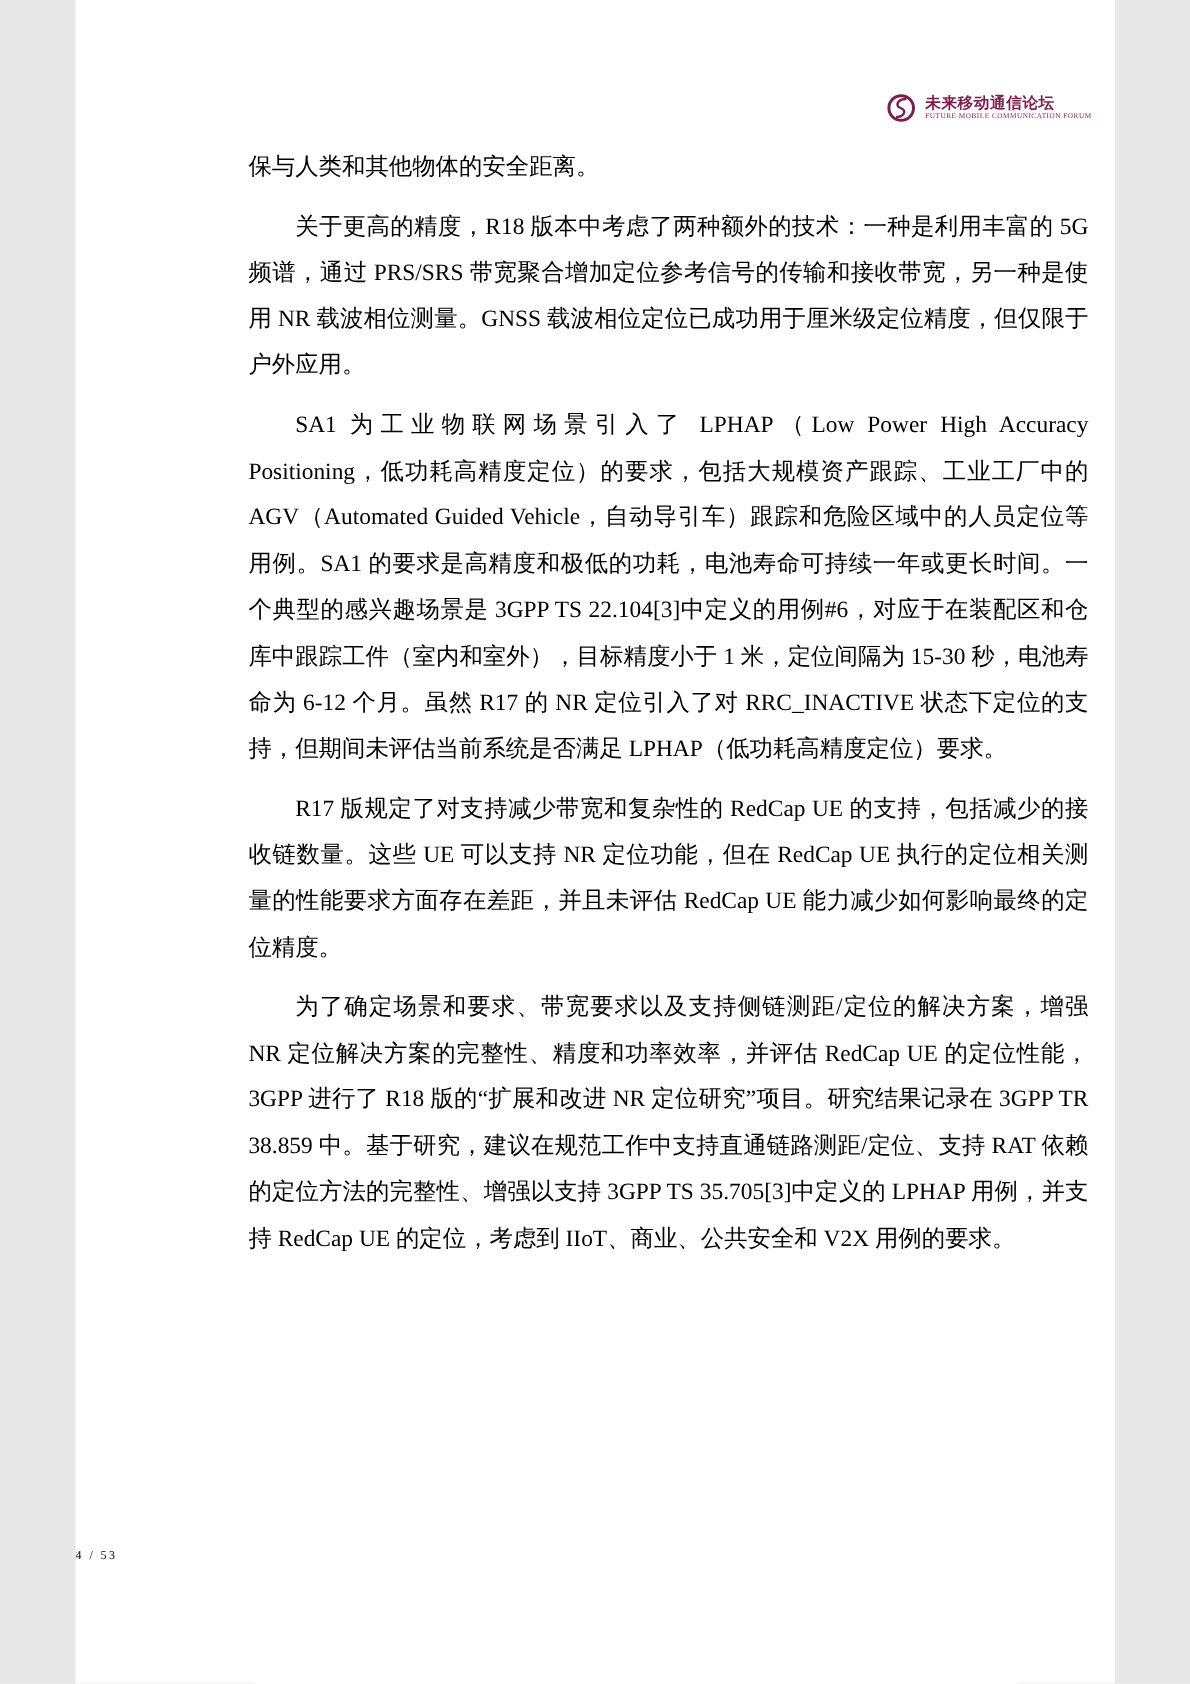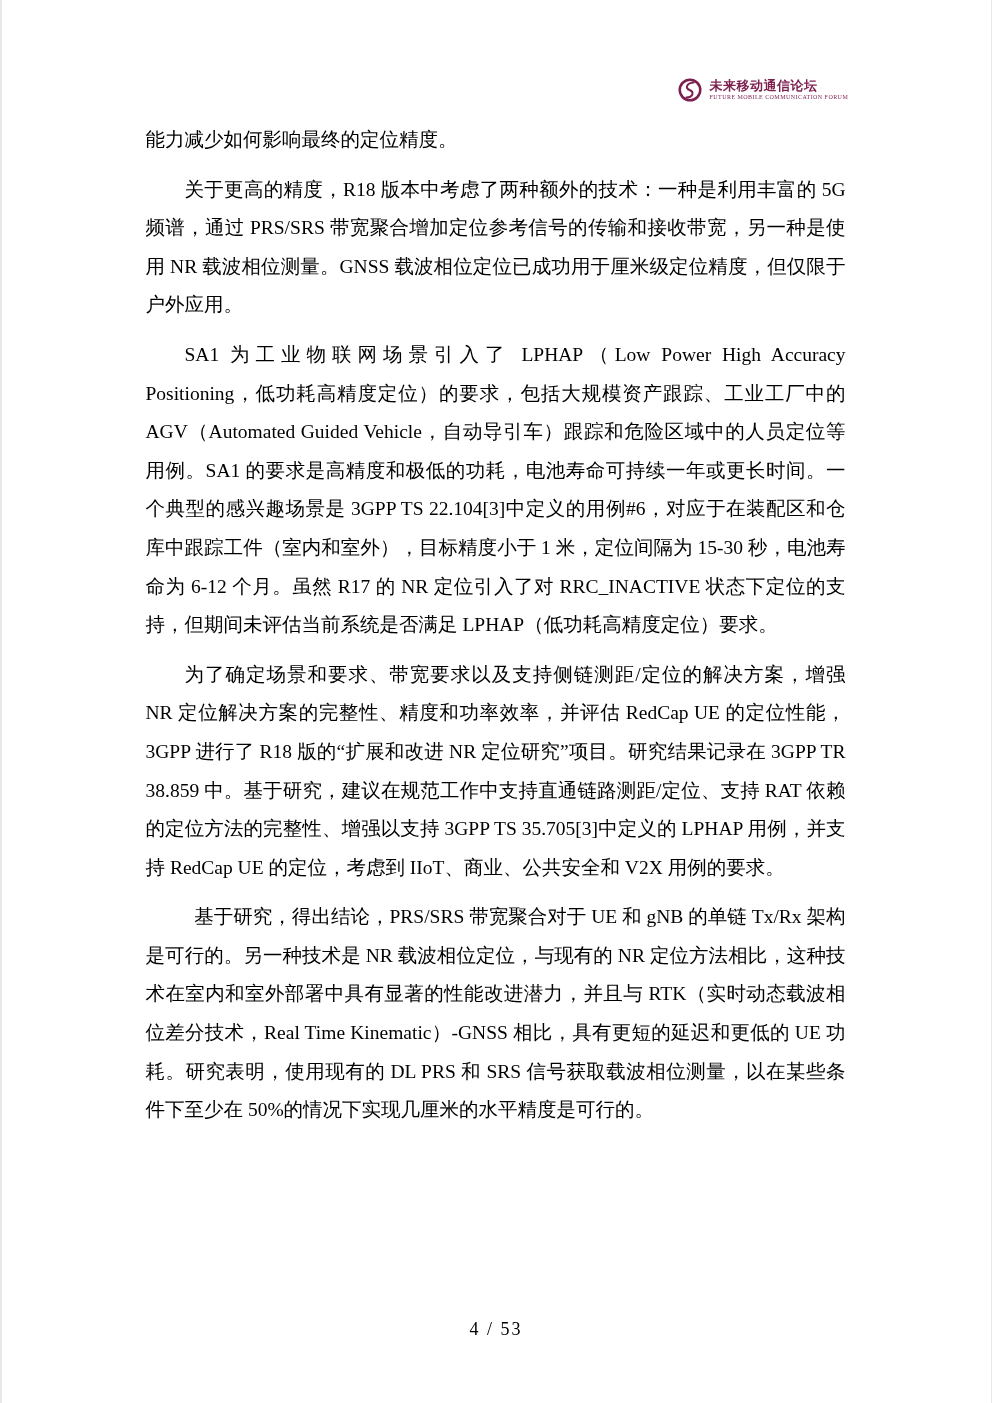--- a/index.html
+++ b/index.html
@@ -2,21 +2,21 @@
 <html><head>
 <meta charset="utf-8">
 <style>
   html, body {
     margin: 0;
     padding: 0;
     background: #e8e8e8;
   }
   .page {
     position: relative;
-    width: 989px;
+    width: 866px;
     height: 1403px;
     margin: 0 auto;
     background: #ffffff;
     font-family: "Liberation Serif", "DejaVu Serif", serif;
     color: #000000;
     overflow: hidden;
   }
 
   
   .logo {
@@ -70,48 +70,46 @@
   }
   .para.indent { text-indent: 2em; font-family: Liberation Serif, serif; }
   .para.deep   { text-indent: 2.5em; }
 
   
   .page-footer {
     position: absolute;
     left: 0;
     right: 0;
     top: 1291px;
-    text-align: center;
-    font-size: 18px;
+    font-size: 10px;
     letter-spacing: 2px;
     color: #000000;
-    margin-top: 28px;
   }
 </style>
 </head>
 <body>
 
 <div class="page">
 
   <div class="logo">
     <svg class="logo-mark" viewBox="0 0 48 48" xmlns="http://www.w3.org/2000/svg" aria-hidden="true">
       <circle cx="24" cy="24" r="20.5" fill="none" stroke="#7b1f4e" stroke-width="5"></circle>
       <path d="M31 9 C 18 10, 13 20, 23 24 C 33 28, 30 38, 17 39" fill="none" stroke="#7b1f4e" stroke-width="4" stroke-linecap="round"></path>
     </svg>
     <div class="logo-text">
       <span class="logo-cn">未来移动通信论坛</span>
       <span class="logo-en">FUTURE MOBILE COMMUNICATION FORUM</span>
     </div>
   </div>
 
   <div class="doc-body">
-      <p class="para">能力减少如何影响最终的定位精度。</p>
+      <p class="para">保与人类和其他物体的安全距离。</p>
       <p class="para indent">关于更高的精度，R18 版本中考虑了两种额外的技术：一种是利用丰富的 5G 频谱，通过 PRS/SRS 带宽聚合增加定位参考信号的传输和接收带宽，另一种是使用 NR 载波相位测量。GNSS 载波相位定位已成功用于厘米级定位精度，但仅限于户外应用。</p>
       <p class="para indent">SA1 为工业物联网场景引入了 LPHAP（Low Power High Accuracy Positioning，低功耗高精度定位）的要求，包括大规模资产跟踪、工业工厂中的 AGV（Automated Guided Vehicle，自动导引车）跟踪和危险区域中的人员定位等用例。SA1 的要求是高精度和极低的功耗，电池寿命可持续一年或更长时间。一个典型的感兴趣场景是 3GPP TS 22.104[3]中定义的用例#6，对应于在装配区和仓库中跟踪工件（室内和室外），目标精度小于 1 米，定位间隔为 15-30 秒，电池寿命为 6-12 个月。虽然 R17 的 NR 定位引入了对 RRC_INACTIVE 状态下定位的支持，但期间未评估当前系统是否满足 LPHAP（低功耗高精度定位）要求。</p>
+      <p class="para indent">R17 版规定了对支持减少带宽和复杂性的 RedCap UE 的支持，包括减少的接收链数量。这些 UE 可以支持 NR 定位功能，但在 RedCap UE 执行的定位相关测量的性能要求方面存在差距，并且未评估 RedCap UE 能力减少如何影响最终的定位精度。</p>
       <p class="para indent">为了确定场景和要求、带宽要求以及支持侧链测距/定位的解决方案，增强 NR 定位解决方案的完整性、精度和功率效率，并评估 RedCap UE 的定位性能，3GPP 进行了 R18 版的“扩展和改进 NR 定位研究”项目。研究结果记录在 3GPP TR 38.859 中。基于研究，建议在规范工作中支持直通链路测距/定位、支持 RAT 依赖的定位方法的完整性、增强以支持 3GPP TS 35.705[3]中定义的 LPHAP 用例，并支持 RedCap UE 的定位，考虑到 IIoT、商业、公共安全和 V2X 用例的要求。</p>
-      <p class="para indent deep">基于研究，得出结论，PRS/SRS 带宽聚合对于 UE 和 gNB 的单链 Tx/Rx 架构是可行的。另一种技术是 NR 载波相位定位，与现有的 NR 定位方法相比，这种技术在室内和室外部署中具有显著的性能改进潜力，并且与 RTK（实时动态载波相位差分技术，Real Time Kinematic）-GNSS 相比，具有更短的延迟和更低的 UE 功耗。研究表明，使用现有的 DL PRS 和 SRS 信号获取载波相位测量，以在某些条件下至少在 50%的情况下实现几厘米的水平精度是可行的。</p>
     </div>
 
   <div class="page-footer">
     <span>4  /  53</span>
   </div>
 
 </div>
 
 </body></html>

